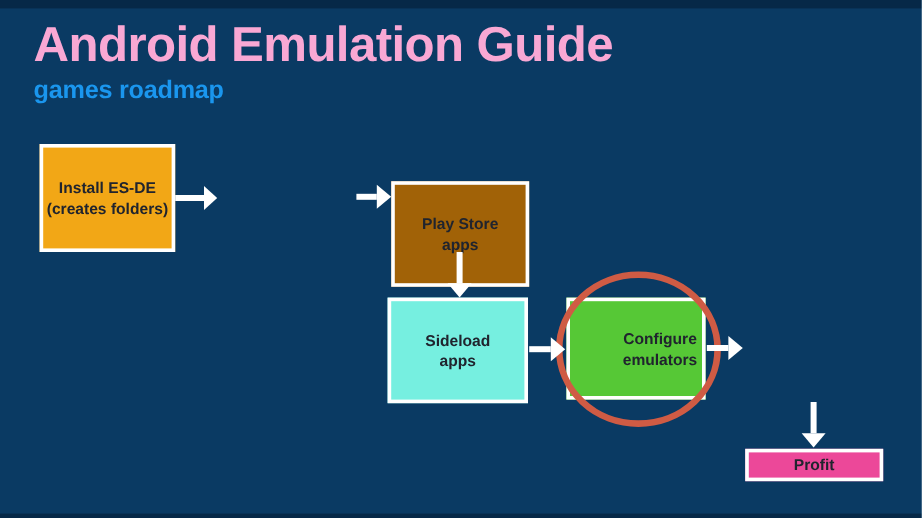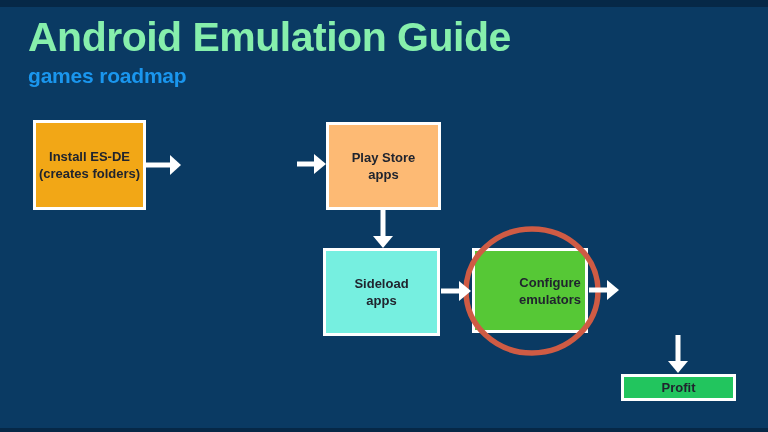--- a/index.html
+++ b/index.html
@@ -75,47 +75,47 @@
     top: 0;
     z-index: 2;
     pointer-events: none;
   }
 </style>
 </head>
 <body>
 
 <div id="page" style="background: rgb(10, 58, 99);">
 
-  <div id="slide-title" style="color: #86efac;">Android Emulation Guide</div>
+  <div id="slide-title" style="color: #f9a8d4;">Android Emulation Guide</div>
 
   <div id="slide-subtitle" style="color: rgb(26, 150, 238);">games roadmap</div>
 
   <div class="node" id="node-install-esde" style="background: rgb(242, 167, 22); border-color: rgb(255, 255, 255);">
     <span class="node-label" style="color: rgb(32, 36, 46);">Install ES-DE
 (creates folders)</span>
   </div>
 
 
-  <div class="node" id="node-play-store-apps" style="background: #fdba74; border-color: rgb(255, 255, 255);">
+  <div class="node" id="node-play-store-apps" style="background: #a16207; border-color: rgb(255, 255, 255); margin-top: 29px;">
     <span class="node-label" style="color: rgb(32, 36, 46);">Play Store
 apps</span>
   </div>
 
   <div class="node" id="node-sideload-apps" style="background: rgb(118, 239, 224); border-color: rgb(255, 255, 255);">
     <span class="node-label" style="color: rgb(32, 36, 46);">Sideload
 apps</span>
   </div>
 
   <div class="node" id="node-configure-emulators" style="background: rgb(86, 200, 54); border-color: rgb(255, 255, 255); padding-left: 40px;">
     <span class="node-label" style="color: rgb(32, 36, 46);">Configure
 emulators</span>
   </div>
 
 
-  <div class="node" id="node-profit" style="background: #22c55e; border-color: rgb(255, 255, 255);">
+  <div class="node" id="node-profit" style="background: #ec4899; border-color: rgb(255, 255, 255);">
     <span class="node-label" style="color: rgb(32, 36, 46);">Profit</span>
   </div>
 
   <svg id="overlay" width="768" height="432" viewBox="0 0 768 432">
 
     <ellipse cx="532" cy="291" rx="66" ry="62" fill="none" stroke-width="5.5" style="stroke: rgb(207, 91, 68);"></ellipse>
 
     <g style="stroke: rgb(255, 255, 255); fill: rgb(255, 255, 255);">
       <line x1="146" y1="165" x2="170" y2="165" stroke-width="5" fill="none"></line>
       <polygon points="170,155 170,175 181,165" stroke="none"></polygon>

